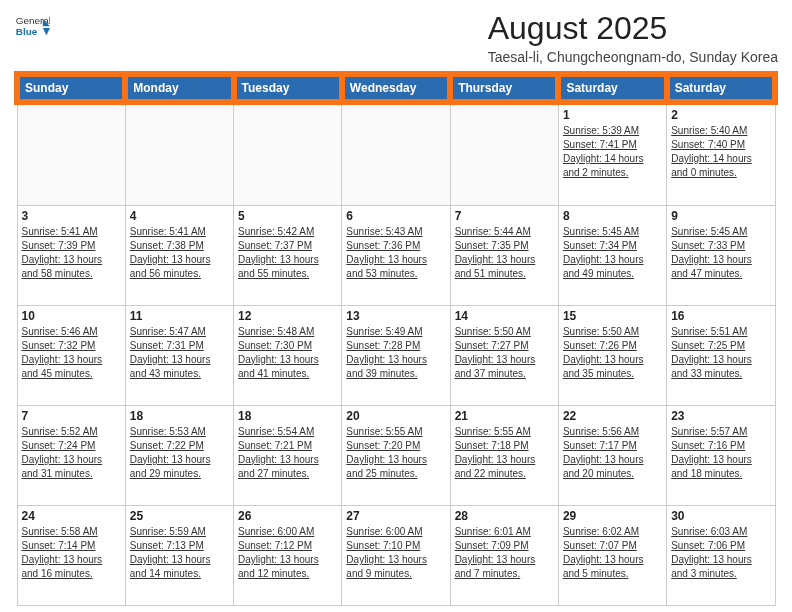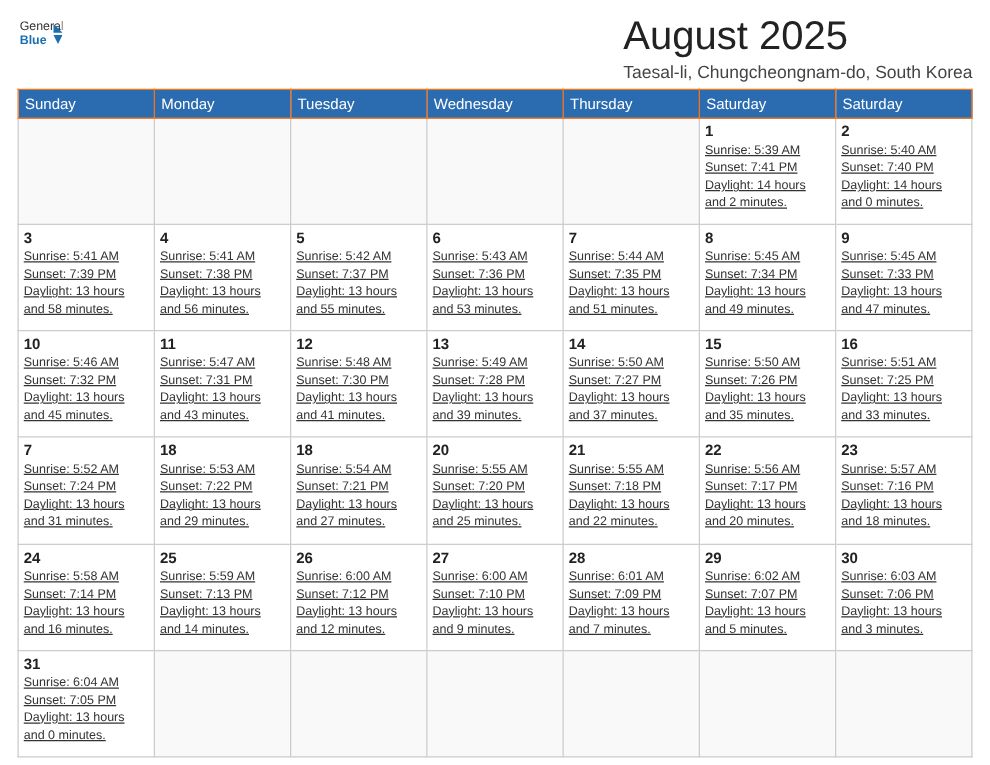--- a/index.html
+++ b/index.html
@@ -52,22 +52,22 @@
       border-collapse: collapse;
       border: 1px solid #ccc;
       table-layout: fixed;
     }
     .calendar th {
       background-color: #2b6cb0;
       color: #fff;
       text-align: left;
       padding: 4px 5px;
       font-size: 12px;
-      font-weight: normal;
-      border: 1px solid #f97316;
+      font-weight: bold;
+      border: 6px solid #f97316;
     }
     .calendar td {
       vertical-align: top;
       border: 1px solid #ccc;
       padding: 3px 4px;
       font-size: 9.5px;
       color: #333;
       width: calc(100% / 7);
       height: 70px;
     }
@@ -99,21 +99,21 @@
     <div class="logo">
       <svg class="logo-icon" viewBox="0 0 40 40">
         <text x="2" y="16" font-size="11" font-family="Arial" fill="#333" font-weight="normal">General</text>
         <text x="2" y="28" font-size="11" font-family="Arial" fill="#1a6faf" font-weight="bold">Blue</text>
         <polygon points="32,10 40,18 32,18" fill="#1a6faf"></polygon>
         <polygon points="32,20 40,20 36,28" fill="#1a6faf"></polygon>
       </svg>
     </div>
     <div class="title-block">
       <div class="main-title">August 2025</div>
-      <div class="subtitle">Taesal-li, Chungcheongnam-do, South Korea</div>
+      <div class="subtitle">Taesal-li, Chungcheongnam-do, Sunday Korea</div>
     </div>
   </div>
 
   <table class="calendar">
     <thead>
       <tr>
         <th>Sunday</th>
         <th>Monday</th>
         <th>Tuesday</th>
         <th>Wednesday</th>
@@ -251,27 +251,15 @@
           </td>
           <td>
             <span class="day-number">29</span>
             <div class="day-info">Sunrise: 6:02 AM<br>Sunset: 7:07 PM<br>Daylight: 13 hours<br>and 5 minutes.</div>
           </td>
           <td>
             <span class="day-number">30</span>
             <div class="day-info">Sunrise: 6:03 AM<br>Sunset: 7:06 PM<br>Daylight: 13 hours<br>and 3 minutes.</div>
           </td>
         </tr>
-        <tr class="last-row">
-          <td>
-            <span class="day-number">31</span>
-            <div class="day-info">Sunrise: 6:04 AM<br>Sunset: 7:05 PM<br>Daylight: 13 hours<br>and 0 minutes.</div>
-          </td>
-          <td class="empty"></td>
-          <td class="empty"></td>
-          <td class="empty"></td>
-          <td class="empty"></td>
-          <td class="empty"></td>
-          <td class="empty"></td>
-        </tr>
       </tbody>
   </table>
 </div>
 
 </body></html>

